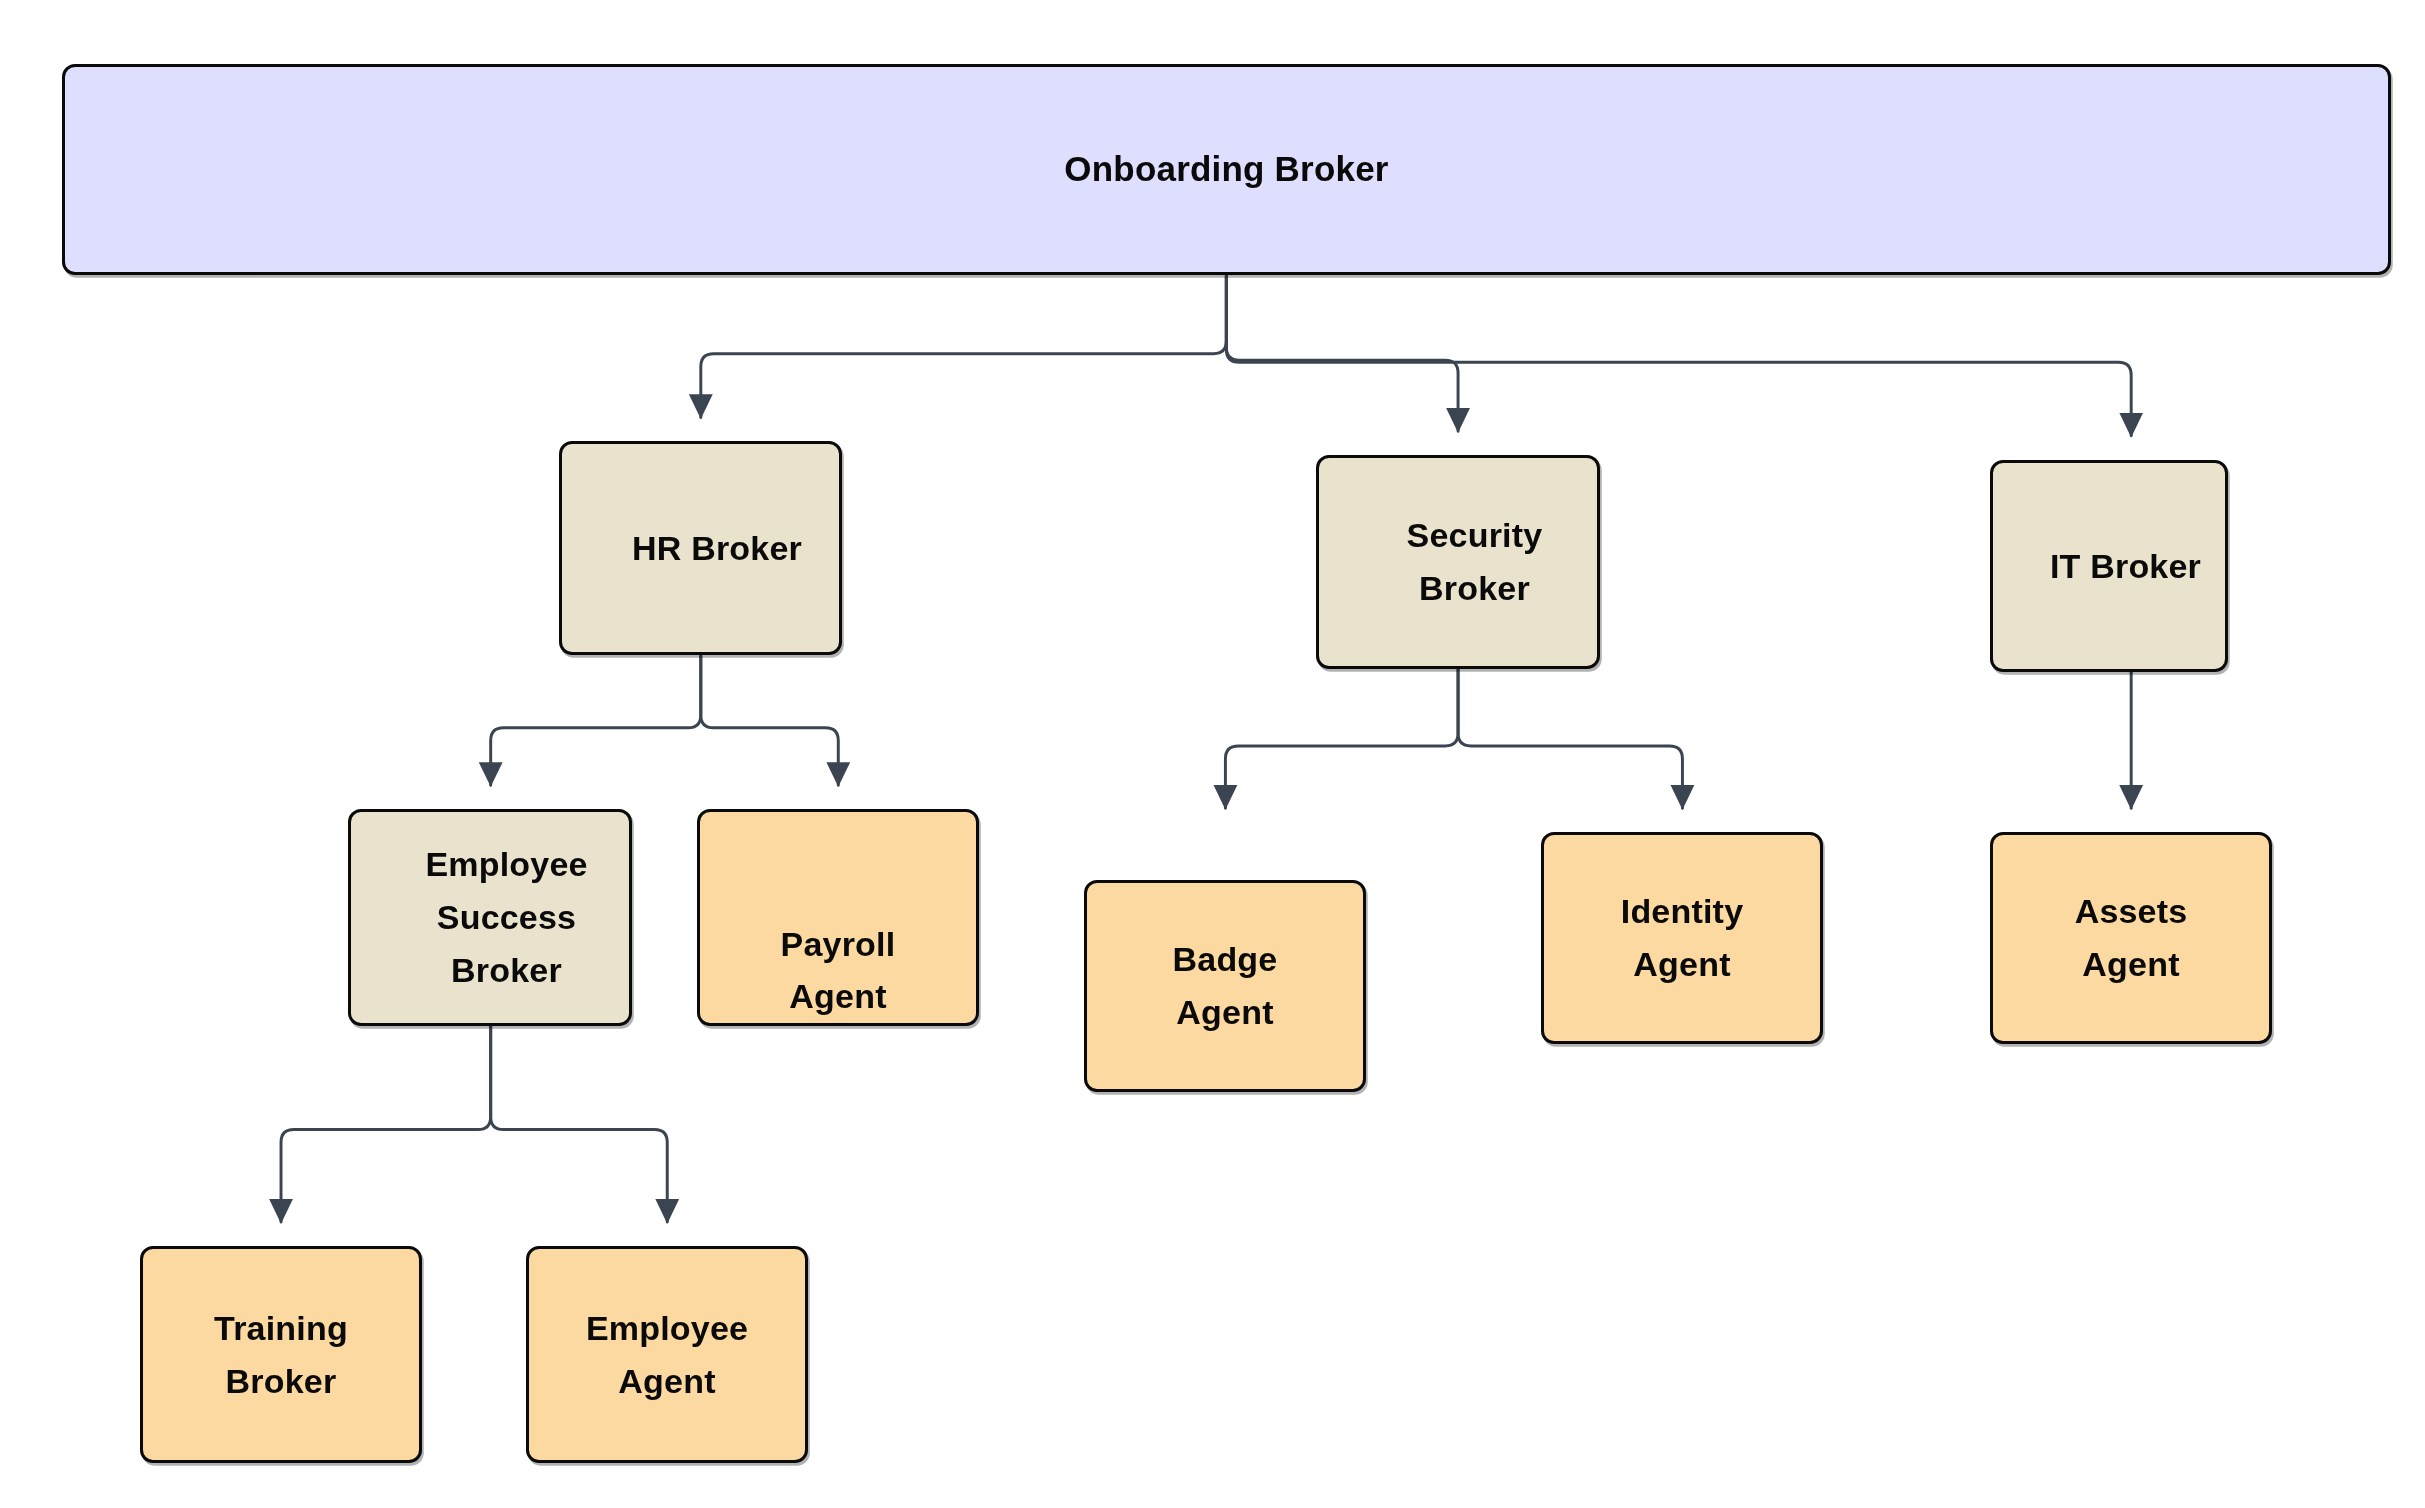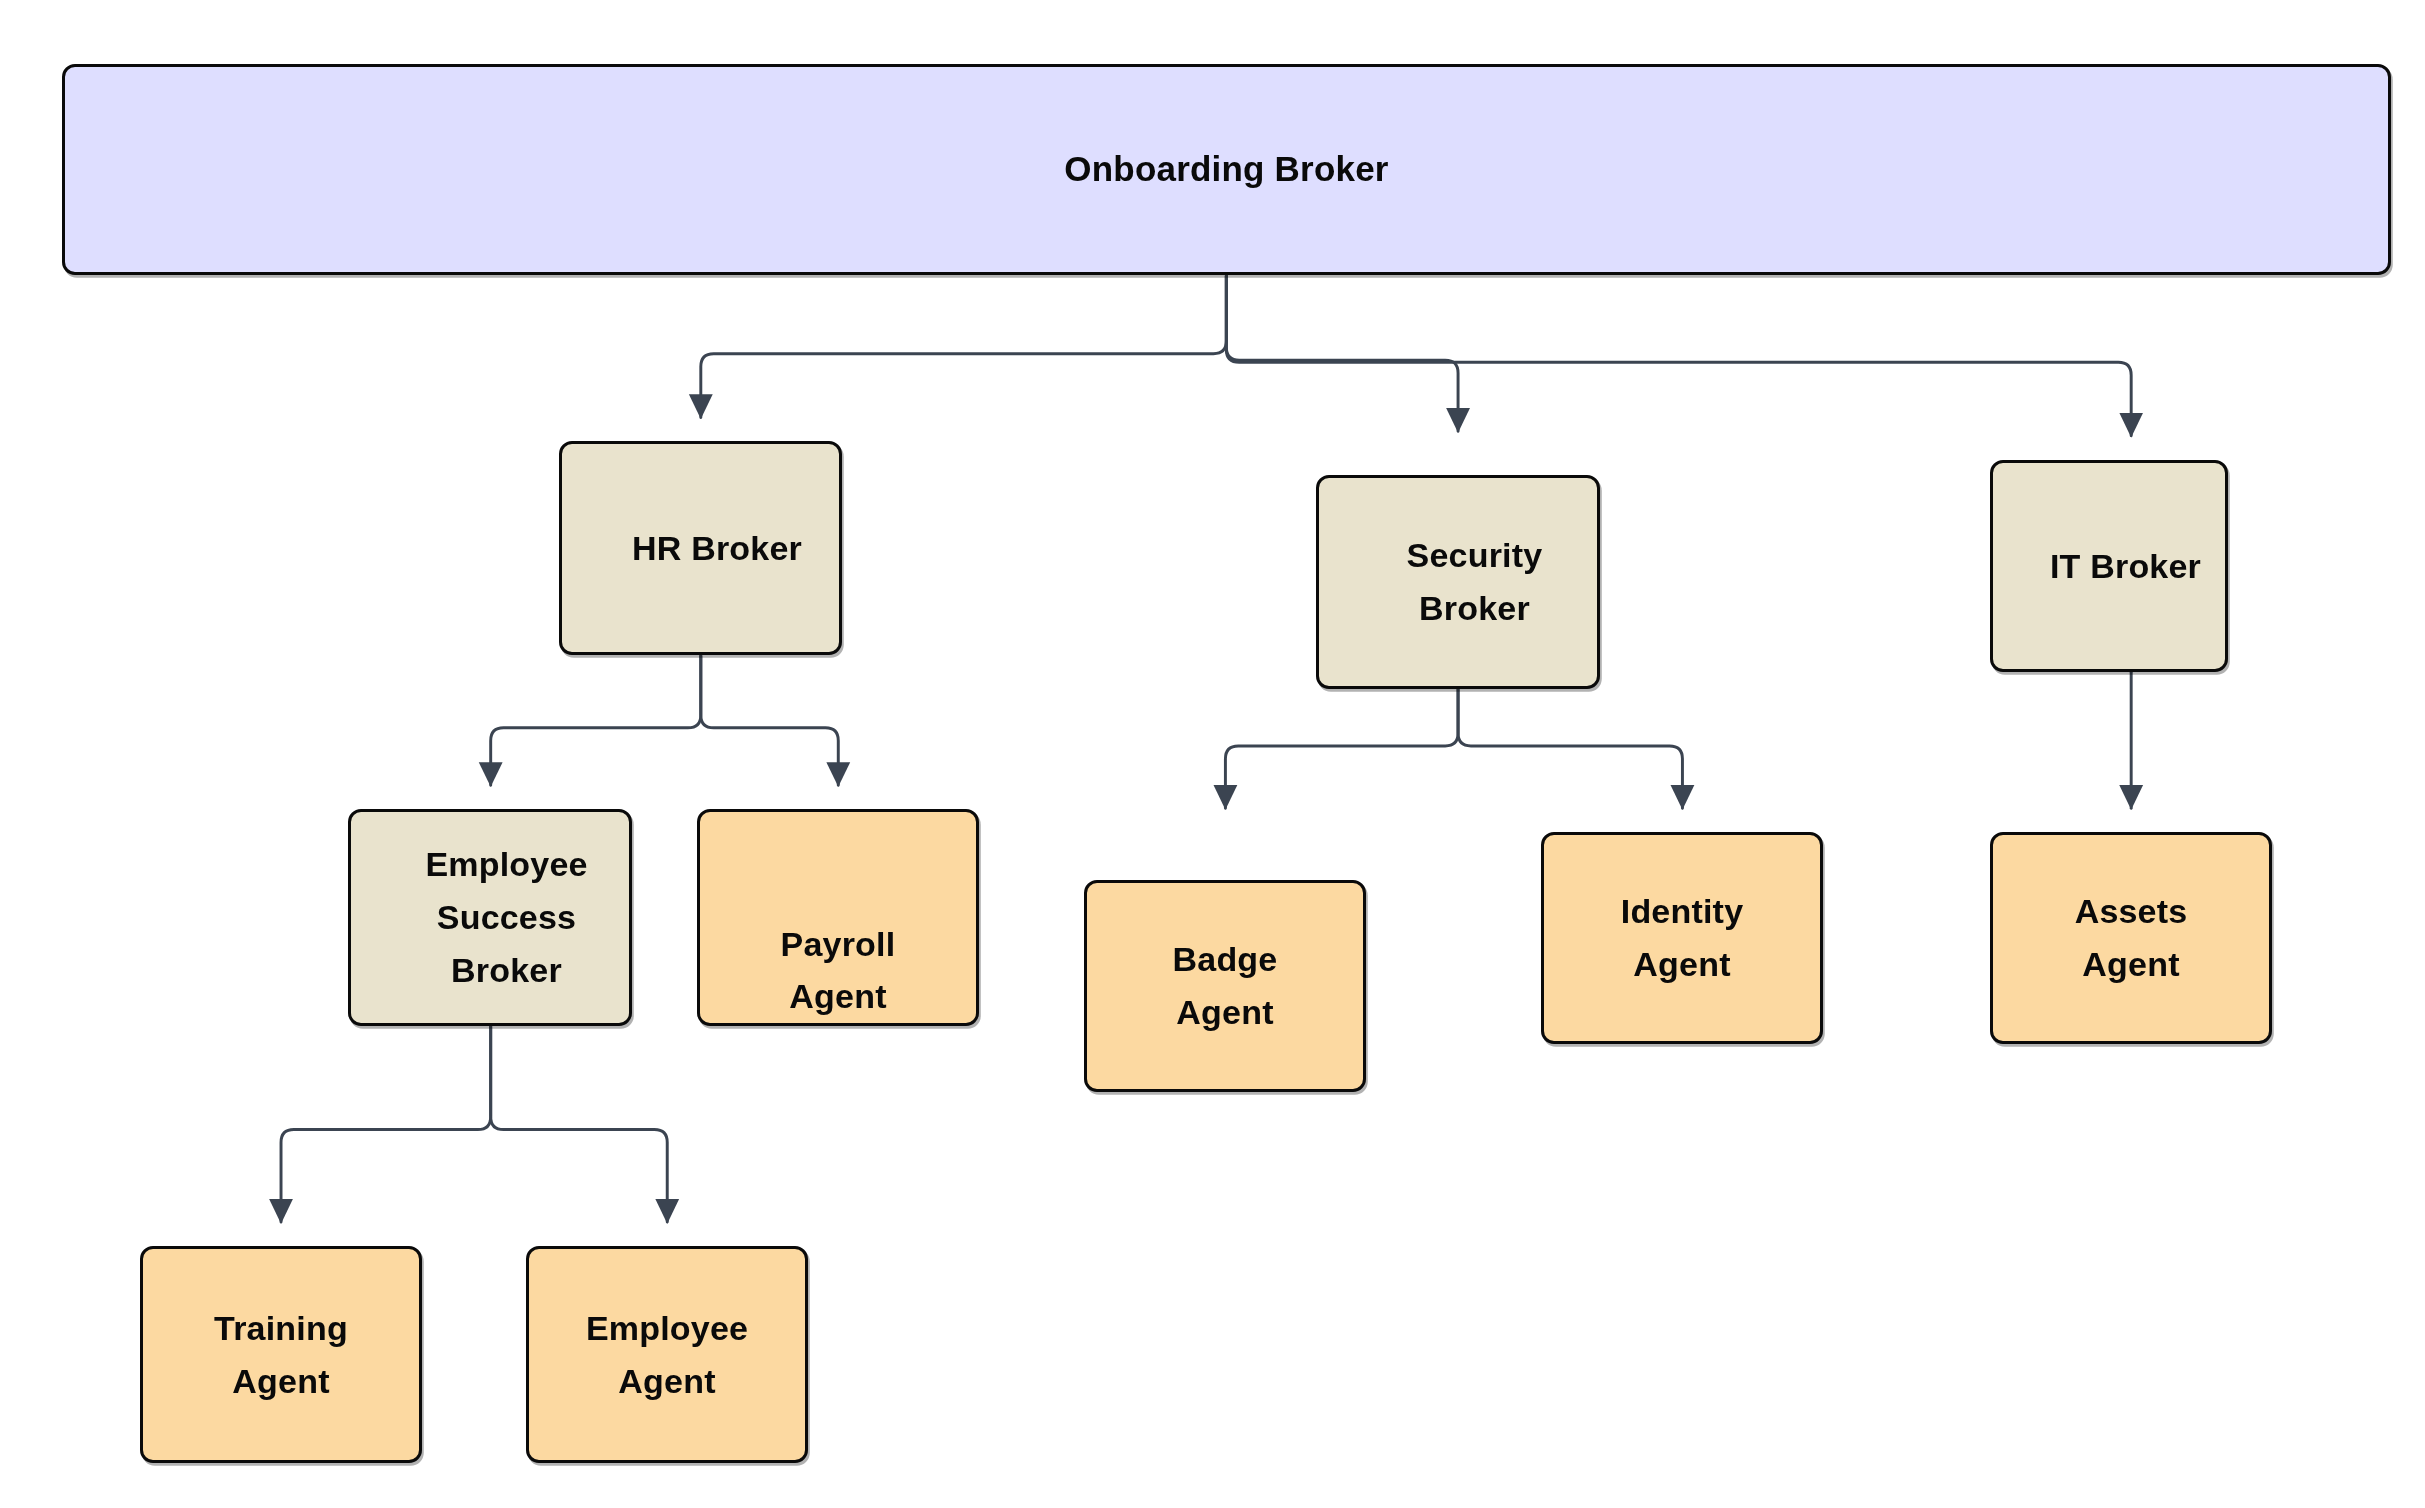--- a/index.html
+++ b/index.html
@@ -85,21 +85,21 @@
   </svg>
 
   <div class="node node-root" style="left: 62px; top: 64px; width: 2329px; height: 211px;">
     <span class="label">Onboarding Broker</span>
   </div>
 
   <div class="node node-broker" style="left: 559px; top: 441px; width: 283px; height: 214px;">
     <span class="label">HR Broker</span>
   </div>
 
-  <div class="node node-broker" style="left: 1316px; top: 455px; width: 284px; height: 214px; margin-top: 20px;">
+  <div class="node node-broker" style="left: 1316px; top: 455px; width: 284px; height: 214px;">
     <span class="label">Security
 Broker</span>
   </div>
 
   <div class="node node-broker" style="left: 1990px; top: 460px; width: 238px; height: 212px;">
     <span class="label">IT Broker</span>
   </div>
 
   <div class="node node-broker" style="left: 348px; top: 809px; width: 284px; height: 217px;">
     <span class="label">Employee
@@ -122,21 +122,21 @@
 Agent</span>
   </div>
 
   <div class="node node-agent" style="left: 1990px; top: 832px; width: 282px; height: 212px;">
     <span class="label">Assets
 Agent</span>
   </div>
 
   <div class="node node-agent" style="left: 140px; top: 1246px; width: 282px; height: 217px;">
     <span class="label">Training
-Agent</span>
+Broker</span>
   </div>
 
   <div class="node node-agent" style="left: 526px; top: 1246px; width: 282px; height: 217px;">
     <span class="label">Employee
 Agent</span>
   </div>
 </div>
 
 
 </body></html>

